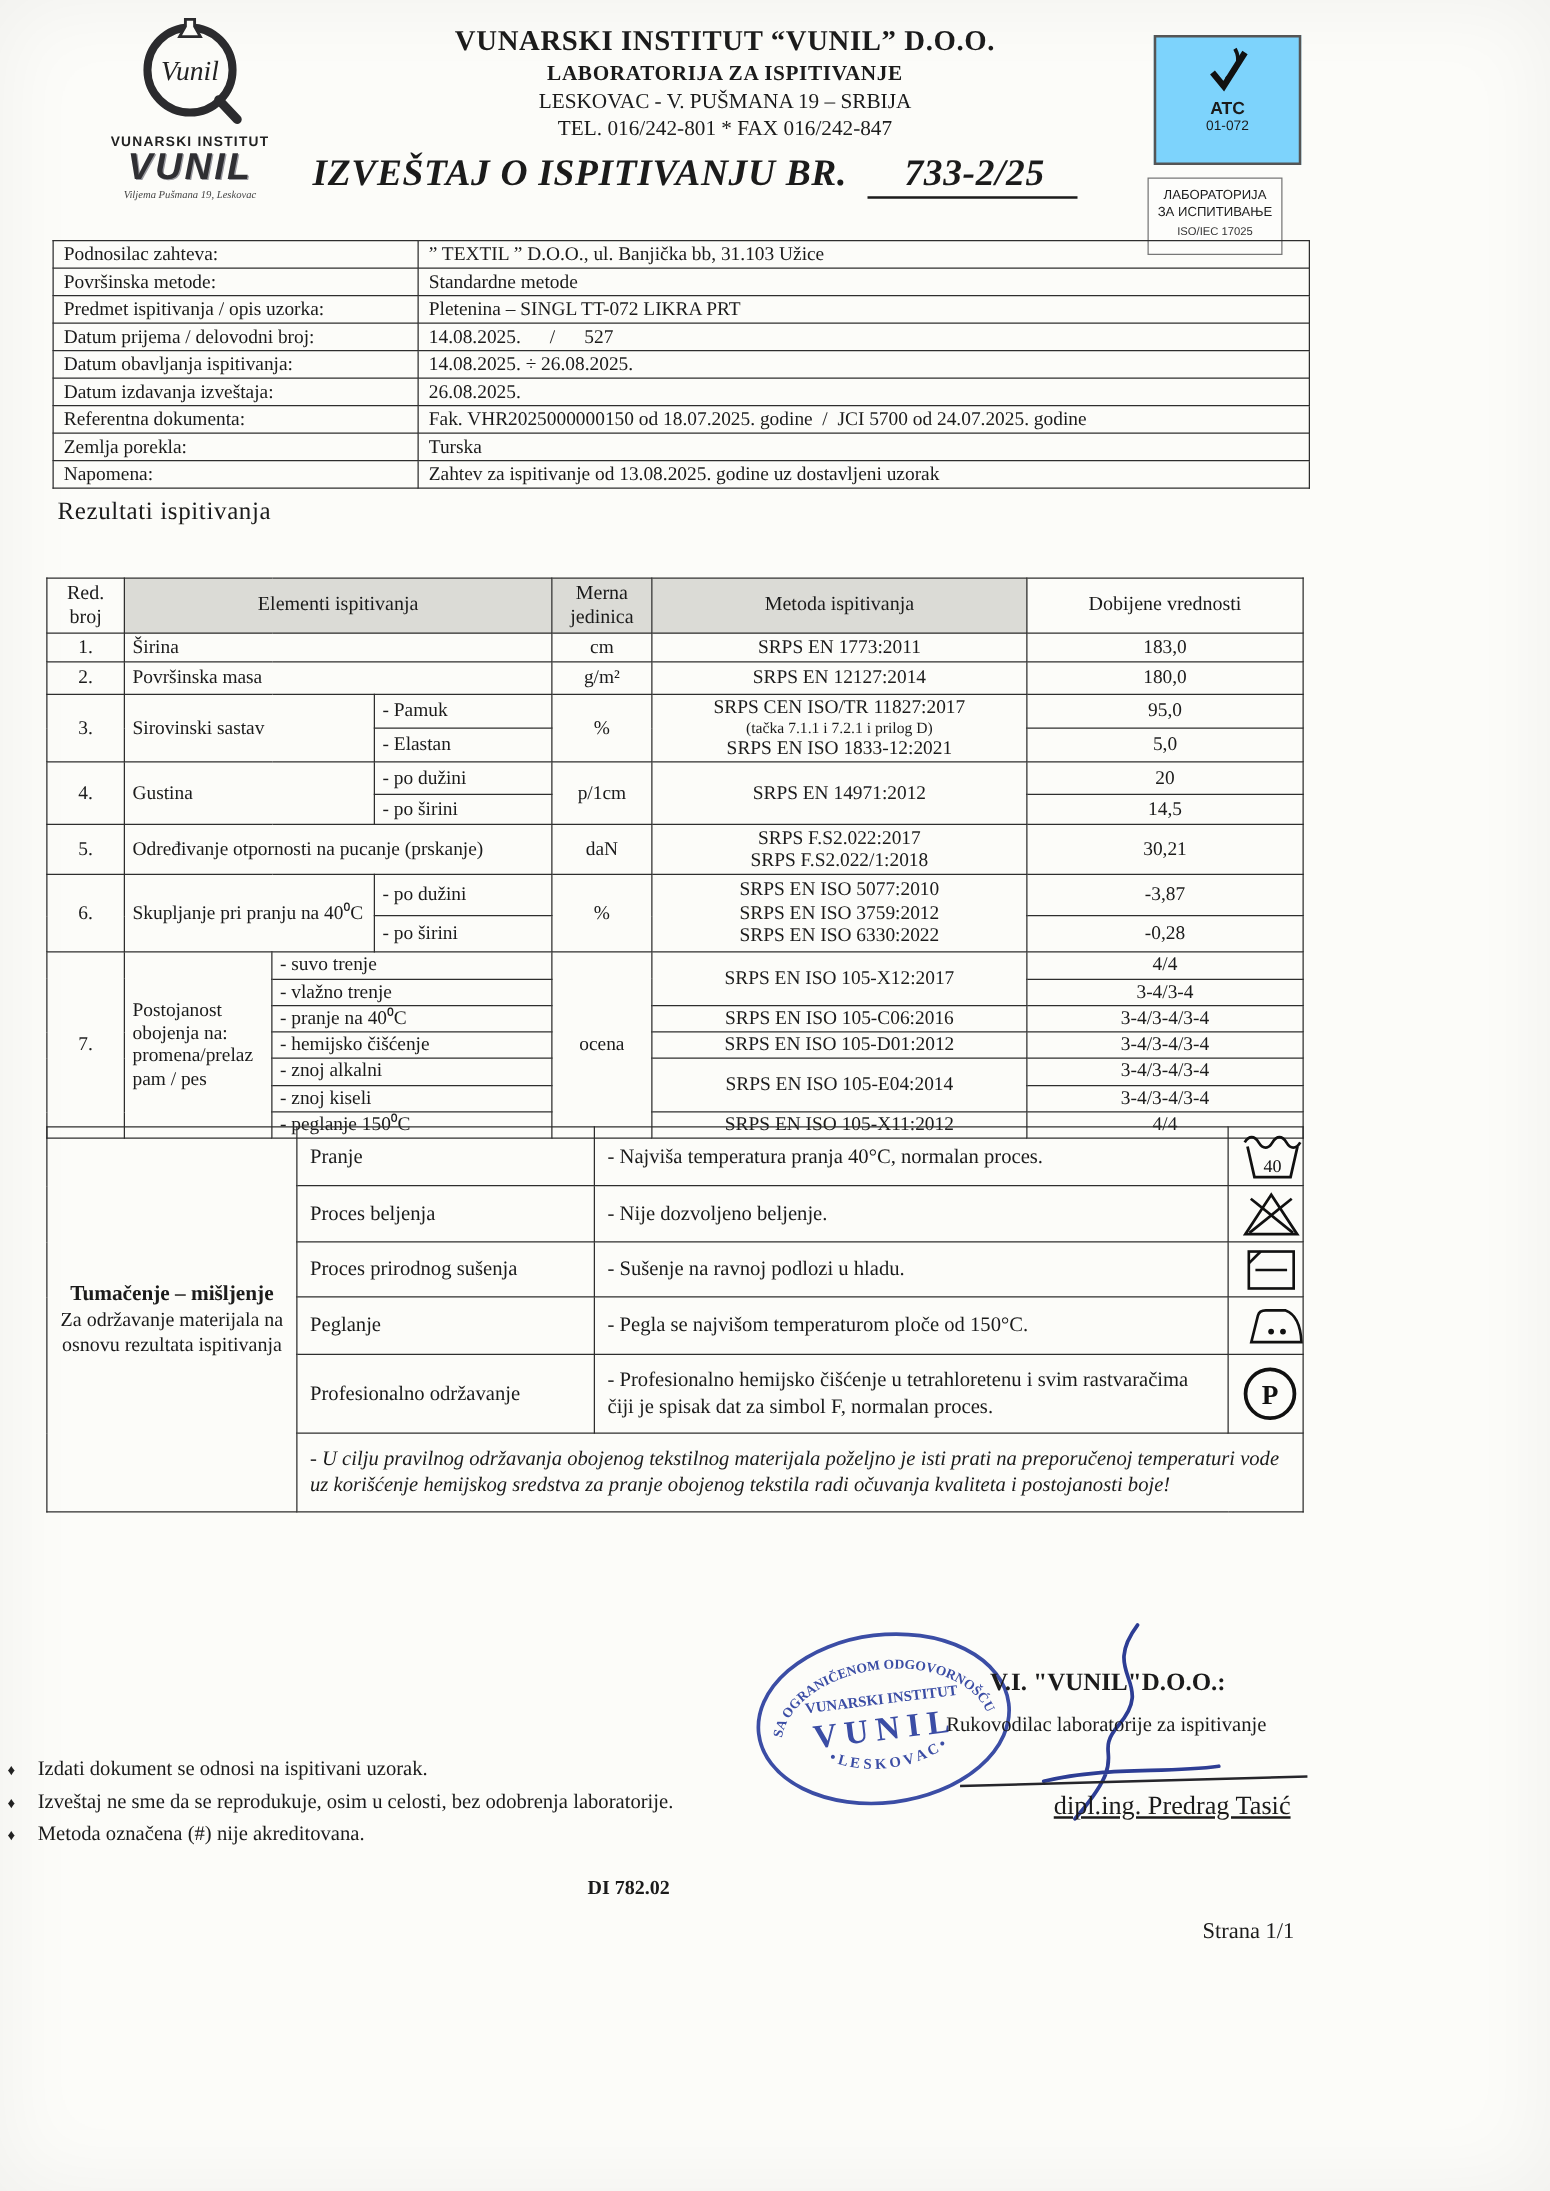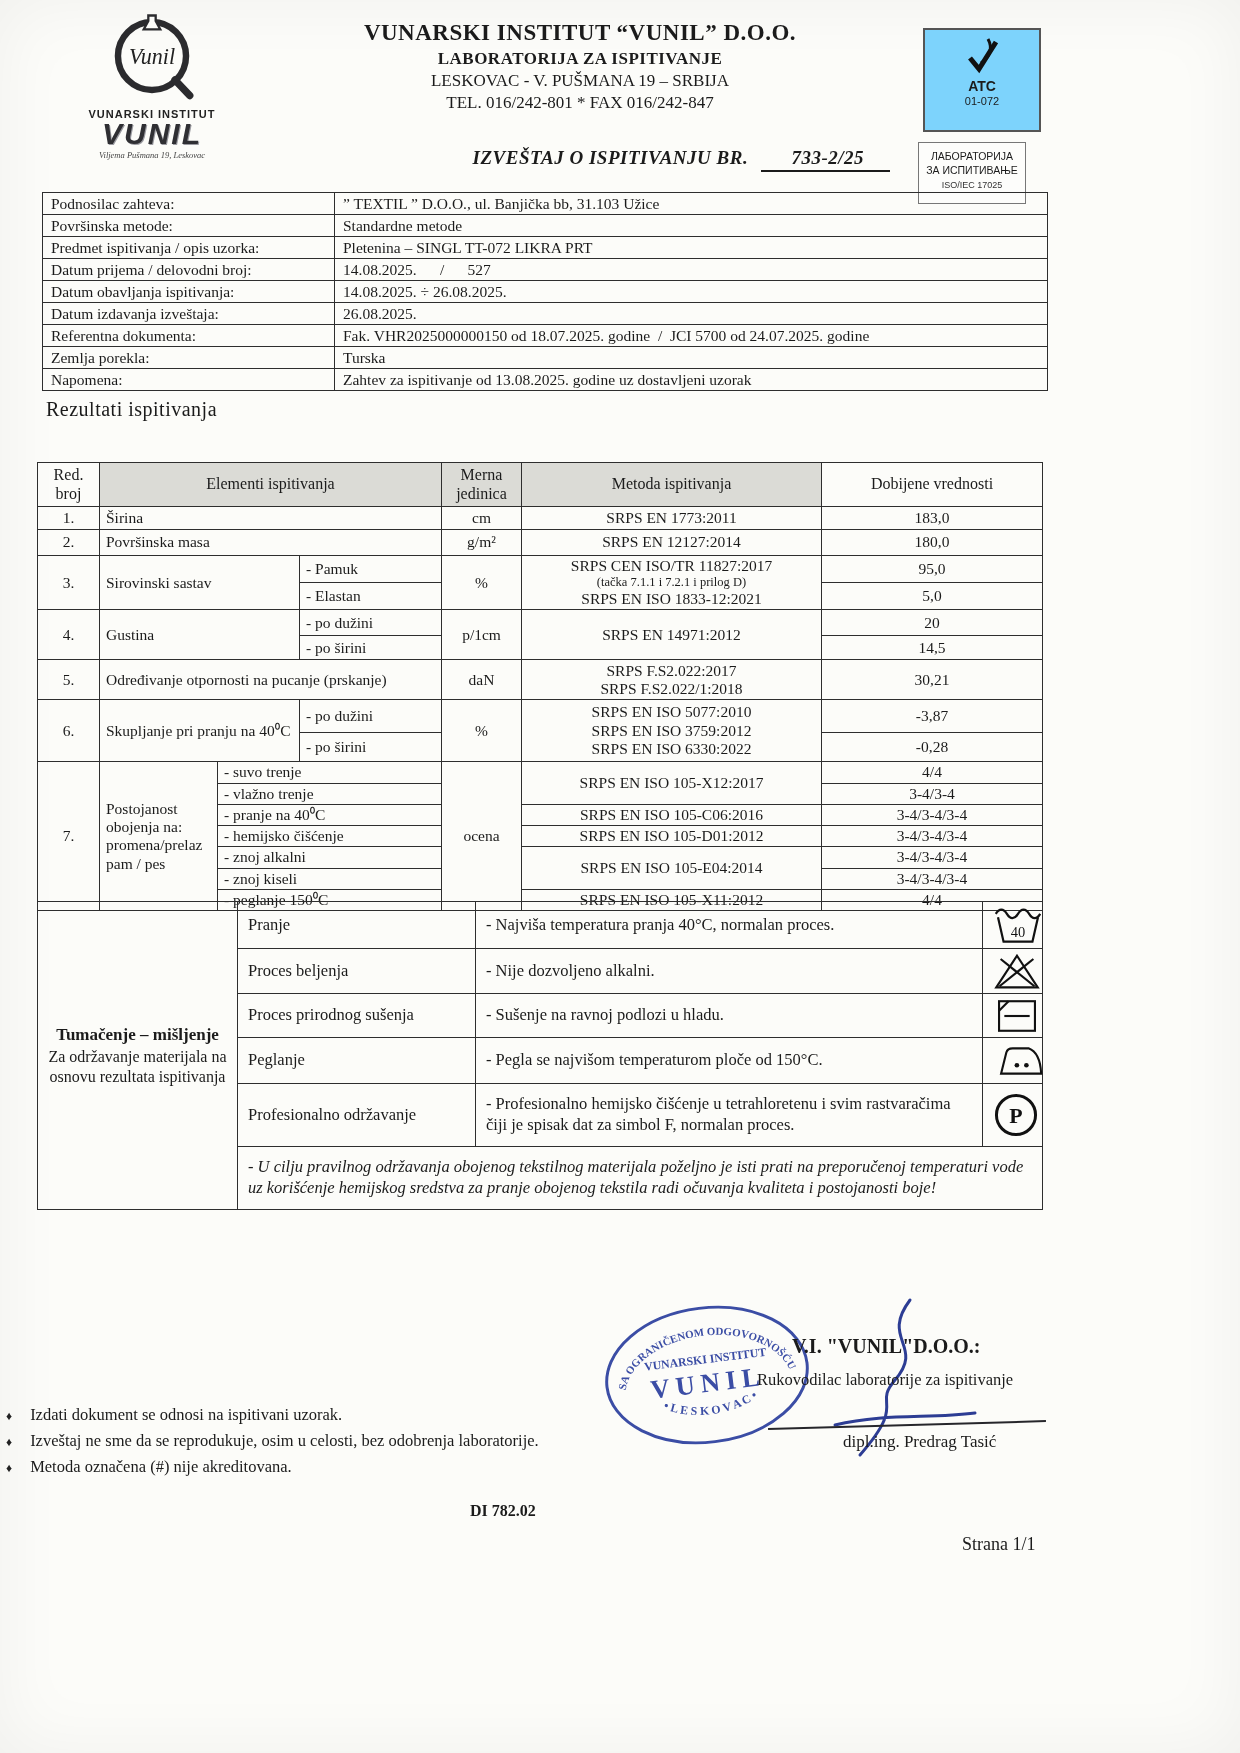--- a/index.html
+++ b/index.html
@@ -18,22 +18,22 @@
   .logo-brand { font-family:"Liberation Sans", sans-serif; font-size:30px; font-weight:bold; font-style:italic; letter-spacing:2px; color:#2f2f33;
                 line-height:0.95; text-shadow:1px 1px 0 #9a9aa0; }
   .logo-sub { font-size:8.5px; font-style:italic; color:#444; margin-top:1px; }
 
   .header-center { position:absolute; left:270px; top:20px; width:620px; text-align:center; }
   .inst { font-size:23px; font-weight:bold; letter-spacing:0.5px; }
   .lab  { font-size:17px; font-weight:bold; margin-top:3px; letter-spacing:0.5px; }
   .addr { font-size:17px; margin-top:2px; }
   .tel  { font-size:17px; margin-top:2px; }
 
-  .report-line { position:absolute; left:250px; top:147px; width:640px; text-align:right;
-                 font-size:19px; font-weight:bold; font-style:italic; letter-spacing:0.5px; }
+  .report-line { position:absolute; left:250px; top:122px; width:640px; text-align:left;
+                 font-size:30px; font-weight:bold; font-style:italic; letter-spacing:0.5px; }
   .report-num { border-bottom:2px solid #1b1b1b; padding:0 26px 2px 30px; margin-left:8px; }
 
   .accred-top { position:absolute; left:923px; top:28px; width:118px; height:104px;
                 border:2px solid #555; background:#7dd3fc; text-align:center; padding-top:6px; }
   .accred-top svg { width:40px; height:40px; display:block; margin:0 auto; }
   .atc { font-family:"Liberation Sans", sans-serif; font-weight:bold; font-size:14px; margin-top:2px; }
   .atcnum { font-family:"Liberation Sans", sans-serif; font-size:11px; margin-top:1px; }
   .accred-bottom { position:absolute; left:918px; top:142px; width:108px; height:62px;
                    border:1.5px solid #777; background:#fdfdfb; text-align:center; padding-top:7px; }
   .accred-bottom div { font-family:"Liberation Sans", sans-serif; font-size:10.5px; line-height:1.3; }
@@ -68,21 +68,21 @@
   .care-icon  { text-align:center; padding:2px; }
   .care-icon svg { display:block; margin:0 auto; }
   .care-note { font-style:italic; font-size:16.5px; padding:10px 26px; line-height:1.45; }
 
   
   .stamp { position:absolute; left:598px; top:1296px; width:218px; height:158px; transform:rotate(-7deg); opacity:0.92; }
   .sig   { position:absolute; left:790px; top:1295px; width:200px; height:170px; opacity:0.95; }
   .company { position:absolute; left:792px; top:1335px; font-size:20px; font-weight:bold; }
   .role    { position:absolute; left:757px; top:1370px; font-size:16.5px; }
   .sig-line{ position:absolute; left:768px; top:1424px; width:278px; height:2px; background:#26262b; transform:rotate(-1.6deg); }
-  .sig-name{ position:absolute; left:843px; top:1432px; font-size:17px; }
+  .sig-name{ position:absolute; left:843px; top:1432px; font-size:21px;text-decoration:underline; }
 
   
   .foot-bullets { position:absolute; left:6px; top:1405px; }
   .fb { display:flex; align-items:baseline; margin-bottom:6px; }
   .dia { font-size:12px; margin-right:18px; color:#222; }
   .fb span:last-child { font-size:16.5px; }
   .doc-code { position:absolute; left:470px; top:1502px; font-size:16px; font-weight:bold; }
   .page-num { position:absolute; left:962px; top:1534px; font-size:18px; }
 </style>
 </head>
@@ -318,21 +318,21 @@
         <td class="care-icon">
           <svg width="50" height="40" viewBox="0 0 44 36">
             <path d="M2,8 C5,3 9,3 12,8 C15,13 19,13 22,8 C25,3 29,3 32,8 C35,13 39,13 42,8" fill="none" stroke="#111" stroke-width="2"></path>
             <path d="M4,11 L9,33 L35,33 L40,11" fill="none" stroke="#111" stroke-width="2"></path>
             <text x="22" y="29" text-anchor="middle" font-size="13" fill="#111">40</text>
           </svg>
         </td>
       </tr>
       <tr style="height:33px">
         <td class="care-label">Proces beljenja</td>
-        <td class="care-desc">-  Nije dozvoljeno alkalni.</td>
+        <td class="care-desc">-  Nije dozvoljeno beljenje.</td>
         <td class="care-icon">
           <svg width="48" height="40" viewBox="0 0 44 36">
             <polygon points="22,4 41,33 3,33" fill="none" stroke="#111" stroke-width="2"></polygon>
             <line x1="7" y1="7" x2="38" y2="32" stroke="#111" stroke-width="2"></line>
             <line x1="37" y1="7" x2="6" y2="32" stroke="#111" stroke-width="2"></line>
           </svg>
         </td>
       </tr>
       <tr style="height:44px">
         <td class="care-label">Proces prirodnog sušenja</td>

